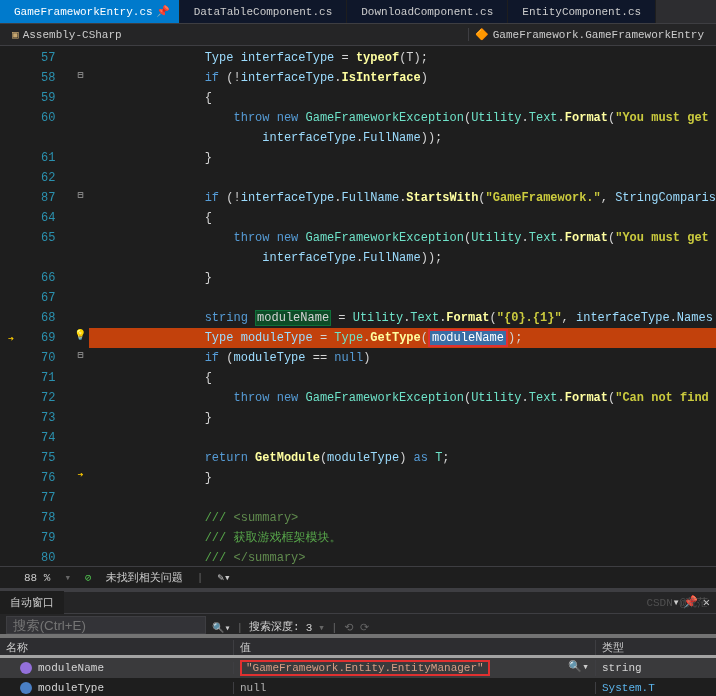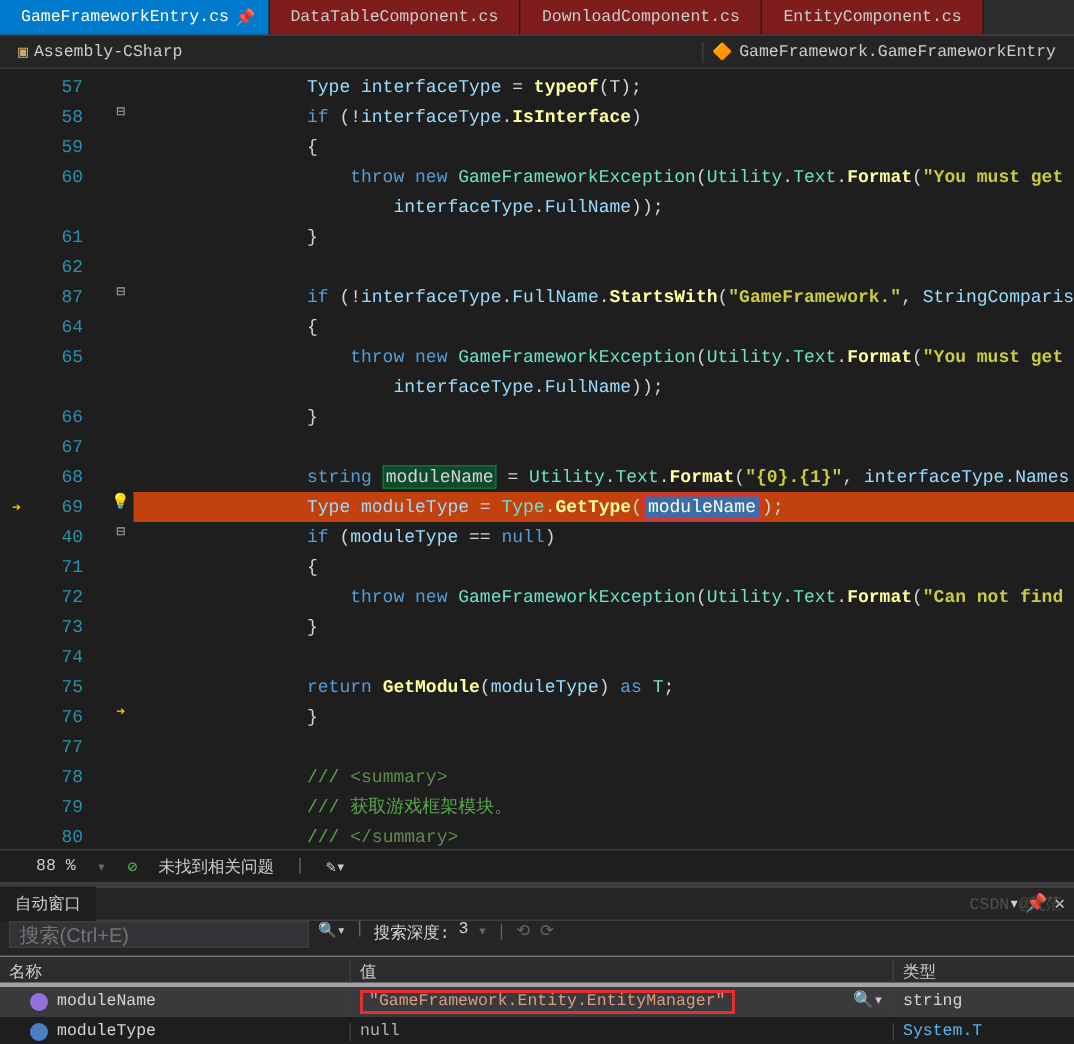--- a/index.html
+++ b/index.html
@@ -1,18 +1,18 @@
 <!DOCTYPE html>
 <html><head>
 <meta charset="utf-8">
 <style>
 * { box-sizing: border-box; margin: 0; padding: 0; }
 body { font-family: Consolas, 'Courier New', monospace; font-size: 12px; background: #1e1e1e; color: #d4d4d4; width: 716px; height: 696px; overflow: hidden; }
 .tabs { display: flex; background: #2d2d30; border-bottom: 1px solid #3e3e42; height: 24px; }
-.tab { padding: 4px 14px; background: #7f1d1d; color: #ccc; border-right: 1px solid #1e1e1e; cursor: pointer; display: flex; align-items: center; gap: 4px; font-size: 11px; }
+.tab { padding: 4px 14px; background: #0f172a; color: #ccc; border-right: 1px solid #1e1e1e; cursor: pointer; display: flex; align-items: center; gap: 4px; font-size: 11px; }
 .tab.active { background: #007acc; color: #fff; }
 .tab-icon { display: inline-block; width: 8px; text-align: center; }
 .breadcrumb { display: flex; background: #252526; height: 22px; align-items: center; padding: 0 6px; border-bottom: 1px solid #3e3e42; font-size: 11px; }
 .bc-item { display: flex; align-items: center; gap: 4px; padding: 0 6px; color: #ccc; }
 .editor { display: flex; background: #1e1e1e; height: 520px; overflow: hidden; }
 .gutter { width: 60px; background: #1e1e1e; text-align: right; padding-right: 16px; color: #2b91af; font-size: 12px; line-height: 20px; padding-top: 2px; }
 .gutter.side { width: 18px; background: #1e1e1e; padding: 0; }
 .gutter-line { height: 20px; position: relative; }
 .bp-arrow { position: absolute; right: 2px; top: 4px; color: #ffcc00; font-size: 10px; }
 .fold { width: 18px; text-align: center; color: #a0a0a0; font-size: 10px; }
@@ -30,21 +30,21 @@
 .hlbox { background: #0e4c27; border: 1px solid #0e7038; padding: 0 1px; }
 .sel { background: #3a6ea5; color: #fff; border: 2px solid #e03030; padding: 0 2px; }
 .lightbulb { color: #ffcc00; }
 .status { display: flex; align-items: center; height: 22px; background: #1e1e1e; border-top: 1px solid #3e3e42; padding: 0 24px; gap: 14px; font-size: 11px; color: #ccc; }
 .status .ok { color: #4ec04e; }
 .splitter { height: 4px; background: #3e3e42; cursor: ns-resize; }
 .panel-tabs { background: #252526; height: 22px; display: flex; align-items: center; border-bottom: 1px solid #3e3e42; }
 .panel-tab { padding: 4px 10px; color: #ccc; font-size: 11px; }
 .panel-tab.active { background: #1e1e1e; }
 .panel-icons { margin-left: auto; display: flex; gap: 4px; padding-right: 6px; color: #ccc; }
-.panel-toolbar { display: flex; align-items: flex-start; height: 24px; background: #252526; padding: 0 6px; gap: 6px; font-size: 11px; border-bottom: 1px solid #737373; }
+.panel-toolbar { display: flex; align-items: flex-end; height: 24px; background: #252526; padding: 0 6px; gap: 6px; font-size: 11px; border-bottom: 4px solid #737373; }
 .search-box { flex: 1; max-width: 200px; background: #333337; border: 1px solid #3e3e42; color: #999; padding: 2px 6px; height: 18px; }
 .panel-header { display: flex; background: #2d2d30; height: 20px; align-items: flex-end; font-size: 11px; color: #ccc; border-bottom: 3px solid #a3a3a3; }
 .col-name { width: 234px; padding-left: 6px; border-right: 1px solid #3e3e42; }
 .col-value { flex: 1; padding-left: 6px; border-right: 1px solid #3e3e42; }
 .col-type { width: 120px; padding-left: 6px; }
 .panel-row { display: flex; height: 20px; align-items: center; font-size: 11px; }
 .panel-row.selected { background: #3a3a3c; }
 .var-icon { width: 12px; height: 12px; border-radius: 50%; margin: 0 6px 0 14px; }
 .dot-purple { background: #9370db; }
 .dot-blue { background: #4a7fc4; }
@@ -125,21 +125,21 @@
       <div class="gutter-line">61</div>
       <div class="gutter-line">62</div>
       <div class="gutter-line">87</div>
       <div class="gutter-line">64</div>
       <div class="gutter-line">65</div>
       <div class="gutter-line"></div>
       <div class="gutter-line">66</div>
       <div class="gutter-line">67</div>
       <div class="gutter-line">68</div>
       <div class="gutter-line">69</div>
-      <div class="gutter-line">40</div>
+      <div class="gutter-line">70</div>
       <div class="gutter-line">71</div>
       <div class="gutter-line">72</div>
       <div class="gutter-line">73</div>
       <div class="gutter-line">74</div>
       <div class="gutter-line">75</div>
       <div class="gutter-line">76</div>
       <div class="gutter-line">77</div>
       <div class="gutter-line">78</div>
       <div class="gutter-line">79</div>
       <div class="gutter-line">80</div>

